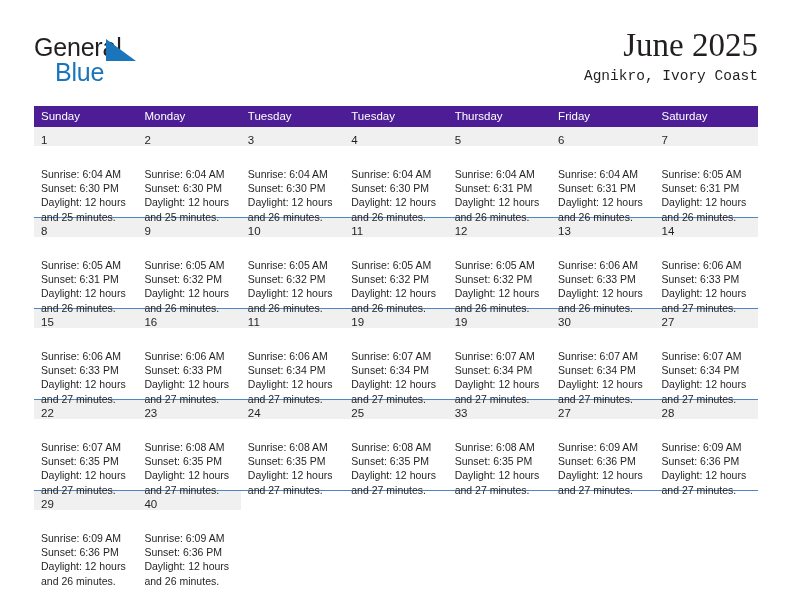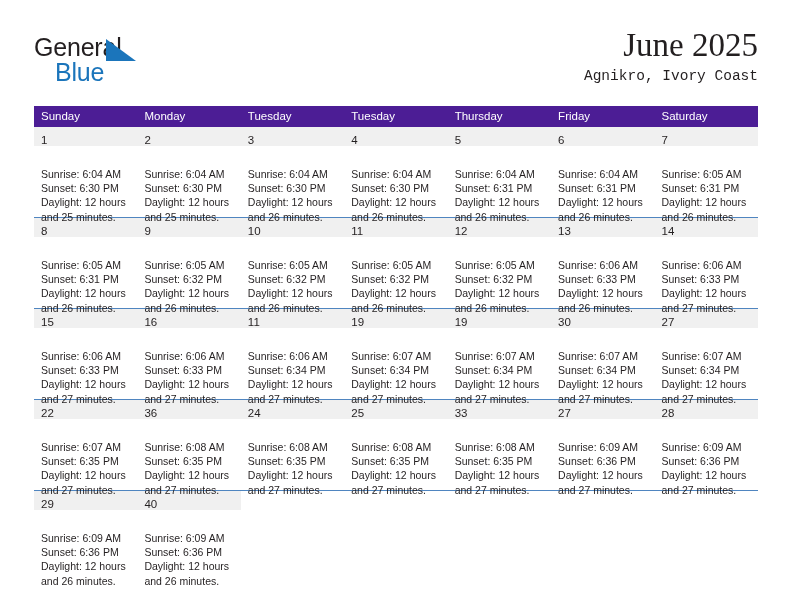--- a/index.html
+++ b/index.html
@@ -438,21 +438,21 @@
               <div class="cell-body">
                 <div>Sunrise: 6:07 AM</div>
                 <div>Sunset: 6:35 PM</div>
                 <div>Daylight: 12 hours</div>
                 <div>and 27 minutes.</div>
               </div>
             </div>
           </td>
           <td>
             <div class="cell">
-              <div class="daynum-band"><span class="daynum">36</span></div>
+              <div class="daynum-band"><span class="daynum">23</span></div>
               <div class="cell-body">
                 <div>Sunrise: 6:08 AM</div>
                 <div>Sunset: 6:35 PM</div>
                 <div>Daylight: 12 hours</div>
                 <div>and 27 minutes.</div>
               </div>
             </div>
           </td>
           <td>
             <div class="cell">

